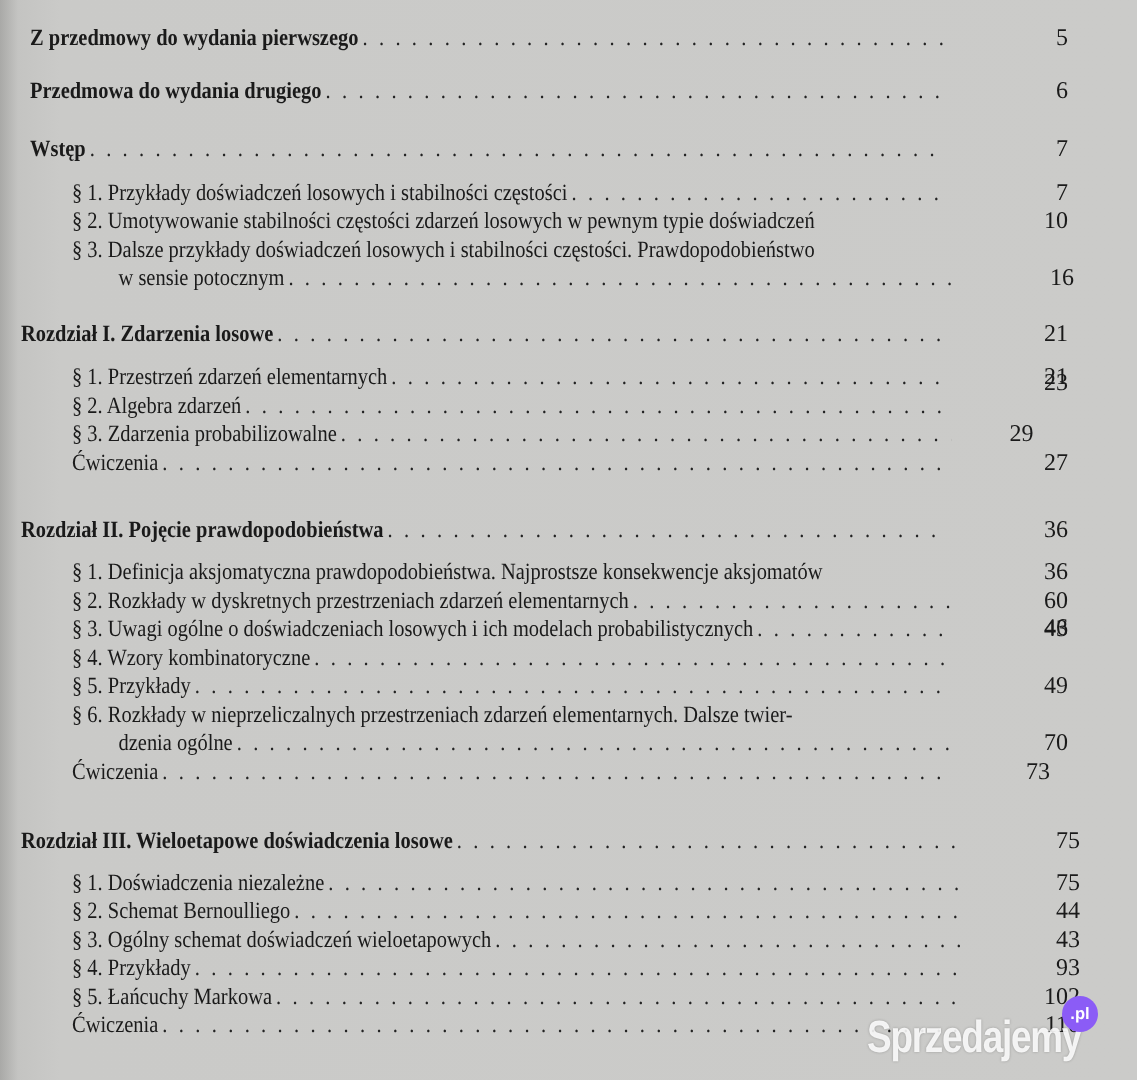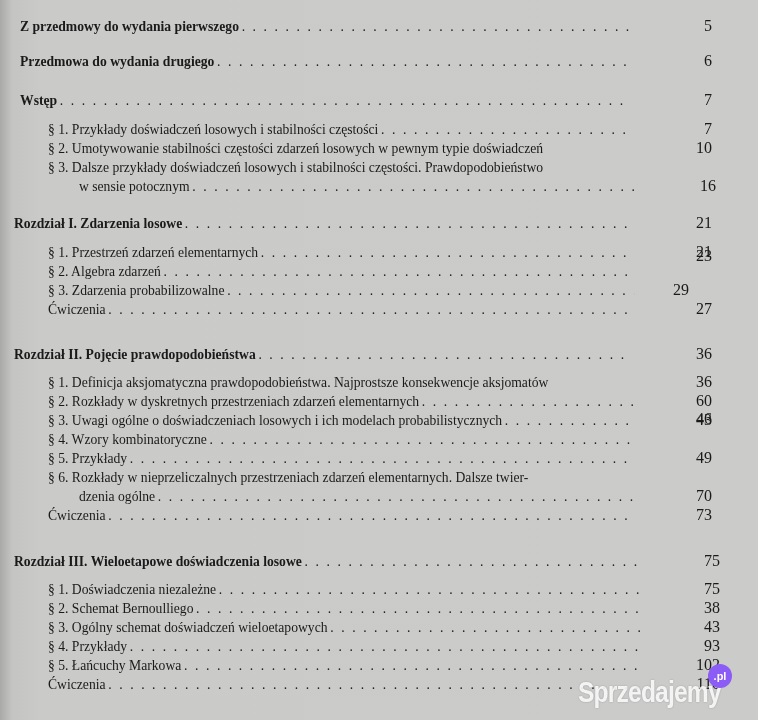--- a/index.html
+++ b/index.html
@@ -161,39 +161,39 @@
   <div class="row" style="left:79px; top:487px; width:635px;">
     <span class="title">dzenia ogólne</span>
     <span class="leader">............................................................................................</span>
   </div>
   <div class="pagenum" style="left:672px; top:487px;">70</div>
 
   <div class="row" style="left:48px; top:506px; width:666px;">
     <span class="title">Ćwiczenia</span>
     <span class="leader">..................................................................................................................</span>
   </div>
-  <div class="pagenum" style="left:672px; top:506px;">73</div>
+  <div class="pagenum" style="left:672px; top:506px;text-align:center;">73</div>
 
   <div class="row bold" style="left:14px; top:552px; width:712px;">
     <span class="title">Rozdział III. Wieloetapowe doświadczenia losowe</span>
     <span class="leader">..............................................................</span>
   </div>
   <div class="pagenum" style="left:680px; top:552px;">75</div>
 
   <div class="row" style="left:48px; top:580px; width:678px;">
     <span class="title">§ 1. Doświadczenia niezależne</span>
     <span class="leader">..............................................................................</span>
   </div>
   <div class="pagenum" style="left:680px; top:580px;">75</div>
 
   <div class="row" style="left:48px; top:599px; width:678px;">
     <span class="title">§ 2. Schemat Bernoulliego</span>
     <span class="leader">....................................................................................</span>
   </div>
-  <div class="pagenum" style="left:680px; top:599px;">38</div>
+  <div class="pagenum" style="left:680px; top:599px;">44</div>
 
   <div class="row" style="left:48px; top:618px; width:678px;">
     <span class="title">§ 3. Ogólny schemat doświadczeń wieloetapowych</span>
     <span class="leader">..................................................</span>
   </div>
   <div class="pagenum" style="left:680px; top:618px;">43</div>
 
   <div class="row" style="left:48px; top:637px; width:678px;">
     <span class="title">§ 4. Przykłady</span>
     <span class="leader">......................................................................................................</span>

